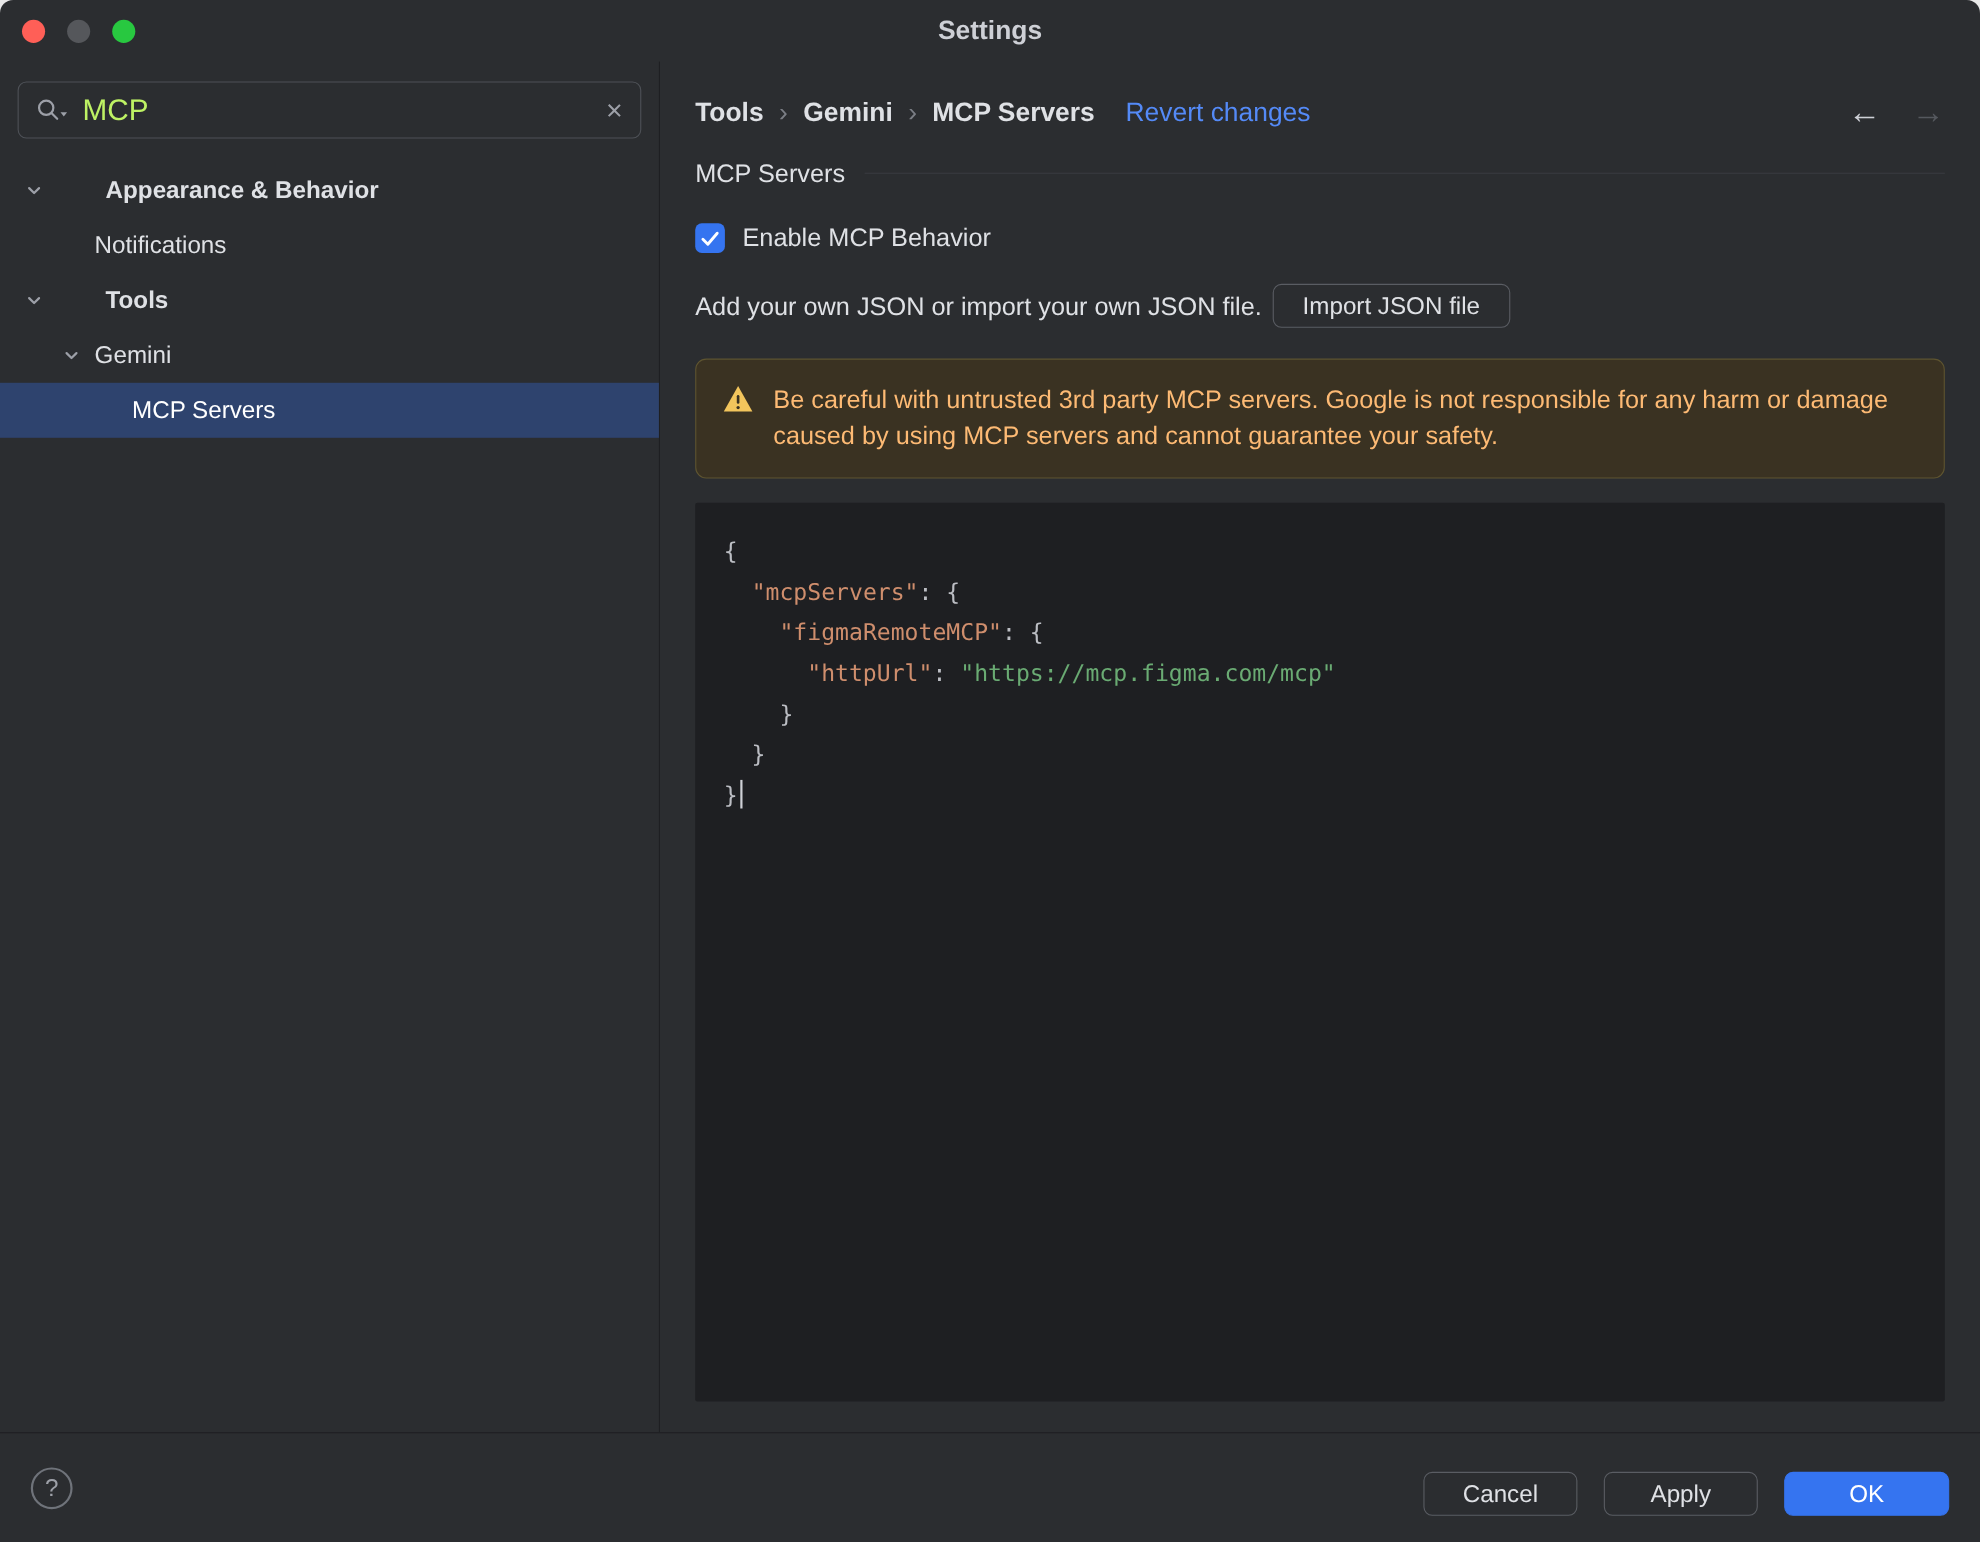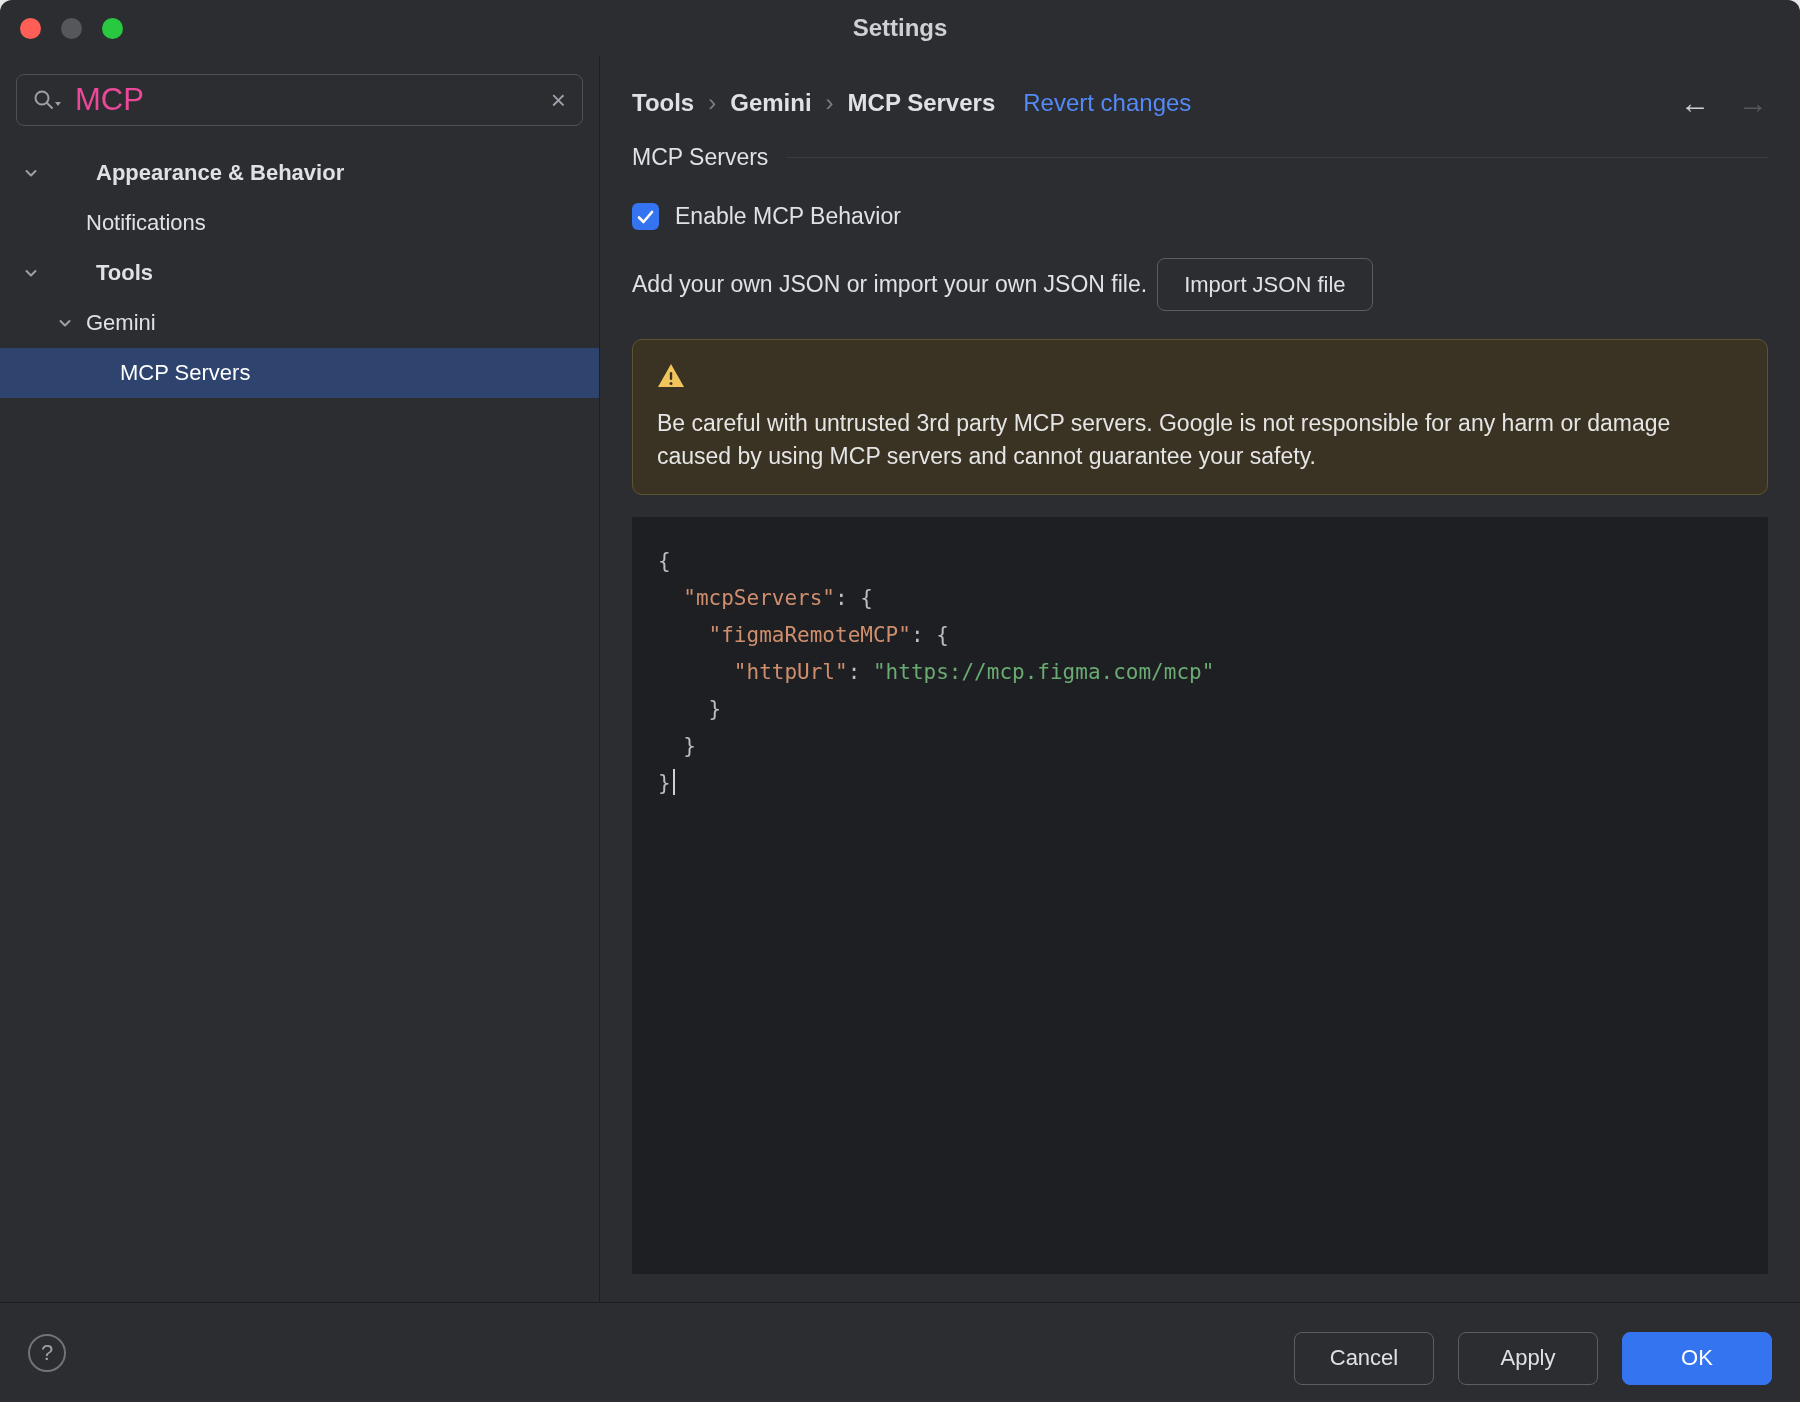--- a/index.html
+++ b/index.html
@@ -42,21 +42,21 @@
     margin: 18px 16px 0 16px;
     height: 52px;
     border: 1px solid #4E5157;
     border-radius: 8px;
     display: flex; align-items: center;
     padding: 0 16px; gap: 12px;
   }
   .search-box svg { flex: 0 0 auto; }
   .search-input {
     flex: 1 1 auto; background: transparent; border: none; outline: none;
-    color: #ec4899; font-size: 31px; font-family: "Liberation Sans", sans-serif;
+    color: #bef264; font-size: 27px; font-family: "Liberation Sans", sans-serif;
   }
   .clear-x { color: #9DA0A8; font-size: 26px; line-height: 1; cursor: default; }
 
   .tree { list-style: none; margin-top: 22px; font-size: 22px; }
   .tree-row {
     height: 50px; display: flex; align-items: center;
     color: #DFE1E5; white-space: nowrap;
   }
   .tree-row.bold { font-weight: 700; gap: 44px; }
   .tree-row.selected { background: var(--selection, #2E436E); color: #FFFFFF; }
@@ -102,37 +102,37 @@
     margin-top: 28px;
     display: flex; align-items: center; gap: 10px;
     font-size: 23px;
   }
   .btn {
     font-family: "Liberation Sans", sans-serif;
     font-size: 22px; color: #DFE1E5;
     background: #2B2D30;
     border: 1px solid #5A5D63;
     border-radius: 8px;
-    height: 53px; padding: 0 26px;
+    height: 40px; padding: 0 26px;
     cursor: pointer;
   }
   .btn.primary {
     background: var(--accent, #3574F0);
     border-color: var(--accent, #3574F0);
     color: #FFFFFF;
   }
 
   .warning-banner {
     margin-top: 28px;
     background: var(--warning-bg, #3A3222);
     border: 1px solid var(--warning-border, #5E5430);
     border-radius: 10px;
     padding: 20px 24px;
     display: flex; gap: 18px; align-items: flex-start;
-    font-size: 23px; line-height: 1.45; color: #e5e5e5; flex-direction: column;
+    font-size: 23px; line-height: 1.45; color: #fdba74;
   }
   .warning-banner svg { flex: 0 0 auto; margin-top: 3px; }
 
   .editor {
     margin-top: 22px; margin-bottom: 28px;
     flex: 1 1 auto;
     background: var(--editor-bg, #1E1F22);
     padding: 26px 26px;
     overflow: hidden;
     border-radius: 2px;

